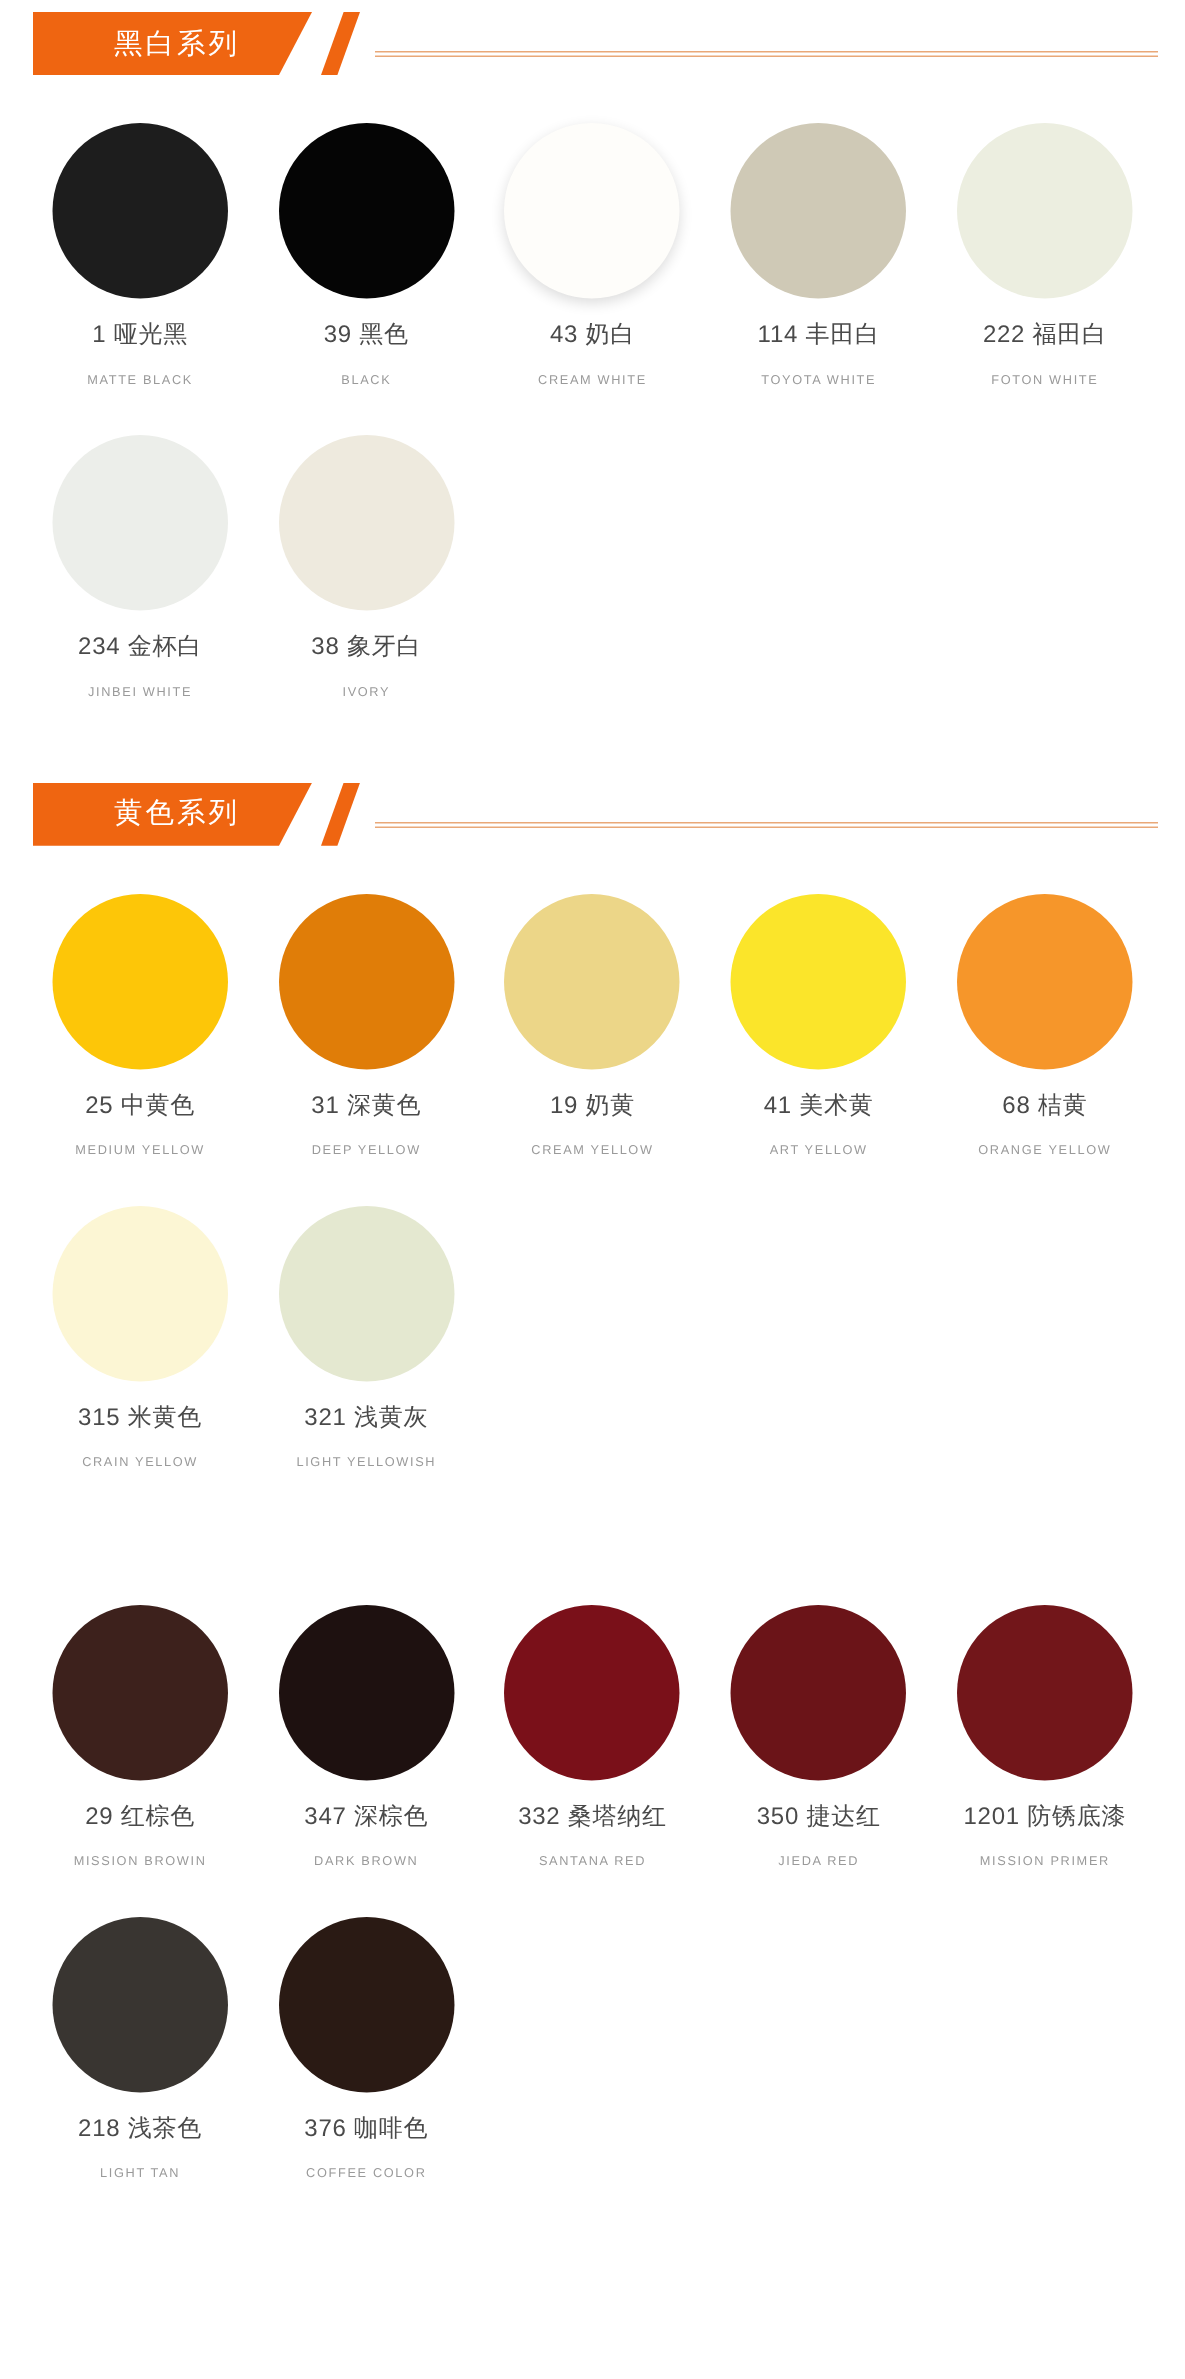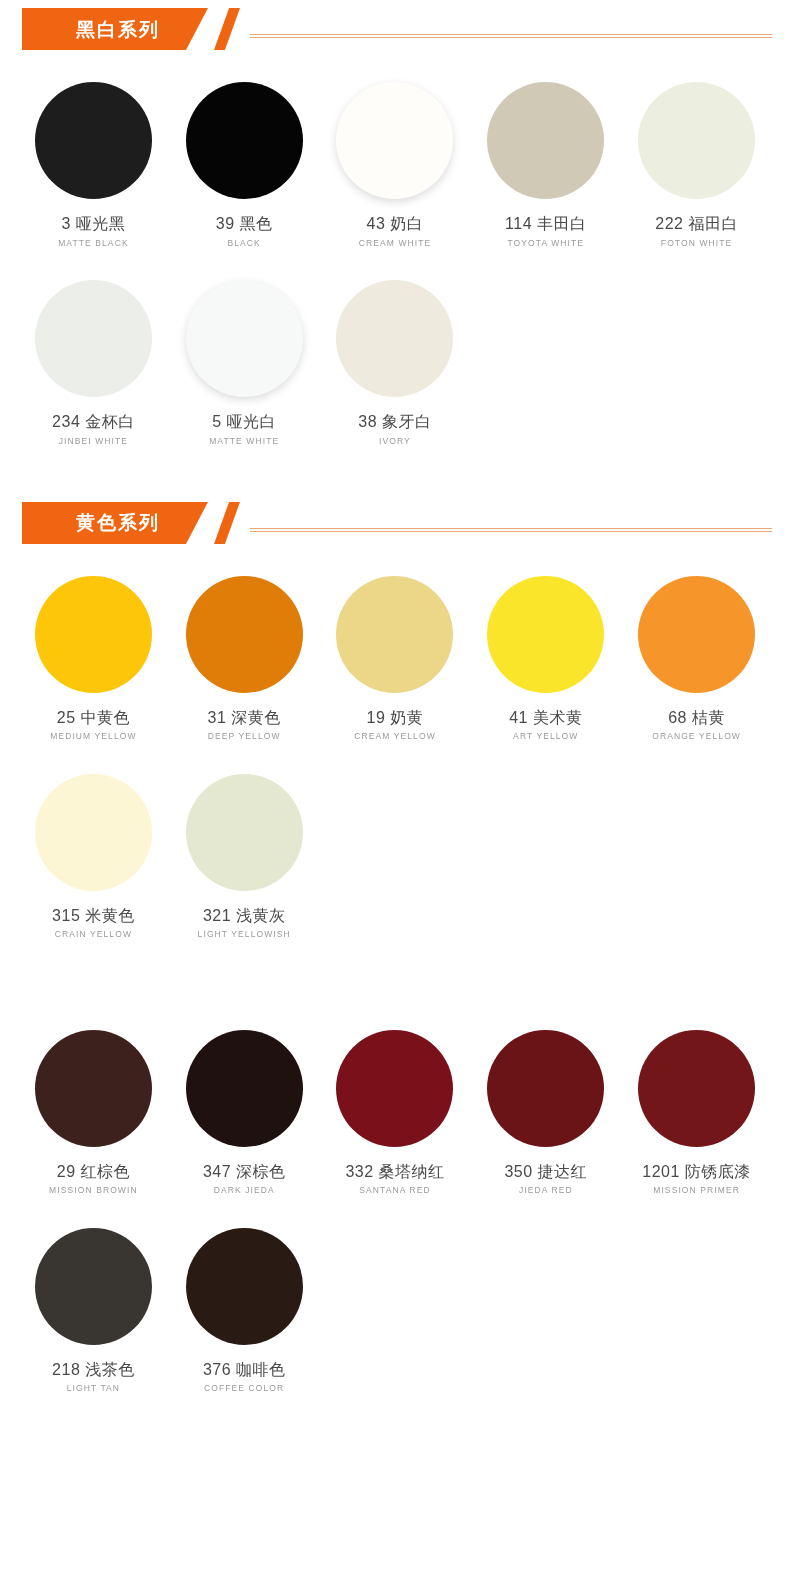--- a/index.html
+++ b/index.html
@@ -51,21 +51,21 @@
     display: flex;
     align-items: center;
     justify-content: center;
     clip-path: polygon(0 0, 100% 0, calc(100% - 22px) 100%, 0 100%);
     min-width: 186px;
   }
 
   .banner-title {
     color: #ffffff;
     font-size: 19px;
-    font-weight: bold;
+    font-weight: normal;
     letter-spacing: 2px;
     white-space: nowrap;
     line-height: 1;
   }
 
   
   .banner-slash {
     width: 26px;
     height: 42px;
     margin-left: 6px;
@@ -116,21 +116,21 @@
     margin-top: 16px;
     font-size: 16px;
     color: #4a4a4a;
     letter-spacing: 0.5px;
     white-space: nowrap;
     text-align: center;
     line-height: 1.1;
   }
 
   .swatch-en {
-    margin-top: 6px;
+    margin-top: 16px;
     font-size: 8.5px;
     color: #9a9a9a;
     letter-spacing: 1.1px;
     text-align: center;
     white-space: nowrap;
     line-height: 1.1;
   }
 
   .section-gap { height: 26px; }
   .section-gap-lg { height: 44px; }
@@ -146,21 +146,21 @@
         <div class="banner">
           <span class="banner-title">黑白系列</span>
         </div>
         <div class="banner-slash"></div>
       </div>
       <div class="header-rule"></div>
     </div>
     <div class="swatch-grid">
       <div class="swatch-cell">
         <div class="swatch-dot" style="background: rgb(29, 29, 29);"></div>
-        <div class="swatch-name">3 哑光黑</div>
+        <div class="swatch-name">1 哑光黑</div>
         <div class="swatch-en">MATTE BLACK</div>
       </div>
       <div class="swatch-cell">
         <div class="swatch-dot" style="background: rgb(5, 5, 5);"></div>
         <div class="swatch-name">39 黑色</div>
         <div class="swatch-en">BLACK</div>
       </div>
       <div class="swatch-cell">
         <div class="swatch-dot light" style="background: rgb(254, 253, 250);"></div>
         <div class="swatch-name">43 奶白</div>
@@ -173,25 +173,20 @@
       </div>
       <div class="swatch-cell">
         <div class="swatch-dot" style="background: rgb(236, 238, 224);"></div>
         <div class="swatch-name">222 福田白</div>
         <div class="swatch-en">FOTON WHITE</div>
       </div>
       <div class="swatch-cell">
         <div class="swatch-dot" style="background: rgb(236, 238, 234);"></div>
         <div class="swatch-name">234 金杯白</div>
         <div class="swatch-en">JINBEI WHITE</div>
-      </div>
-      <div class="swatch-cell">
-        <div class="swatch-dot light" style="background: rgb(247, 248, 248);"></div>
-        <div class="swatch-name">5 哑光白</div>
-        <div class="swatch-en">MATTE WHITE</div>
       </div>
       <div class="swatch-cell">
         <div class="swatch-dot" style="background: rgb(238, 234, 222);"></div>
         <div class="swatch-name">38 象牙白</div>
         <div class="swatch-en">IVORY</div>
       </div>
     </div>
   </div>
 
   <div class="section-gap"></div>
@@ -250,21 +245,21 @@
   <div class="section">
     <div class="swatch-grid">
       <div class="swatch-cell">
         <div class="swatch-dot" style="background: rgb(61, 33, 28);"></div>
         <div class="swatch-name">29 红棕色</div>
         <div class="swatch-en">MISSION BROWIN</div>
       </div>
       <div class="swatch-cell">
         <div class="swatch-dot" style="background: rgb(30, 17, 16);"></div>
         <div class="swatch-name">347 深棕色</div>
-        <div class="swatch-en">DARK JIEDA</div>
+        <div class="swatch-en">DARK BROWN</div>
       </div>
       <div class="swatch-cell">
         <div class="swatch-dot" style="background: rgb(122, 16, 25);"></div>
         <div class="swatch-name">332 桑塔纳红</div>
         <div class="swatch-en">SANTANA RED</div>
       </div>
       <div class="swatch-cell">
         <div class="swatch-dot" style="background: rgb(107, 20, 24);"></div>
         <div class="swatch-name">350 捷达红</div>
         <div class="swatch-en">JIEDA RED</div>

